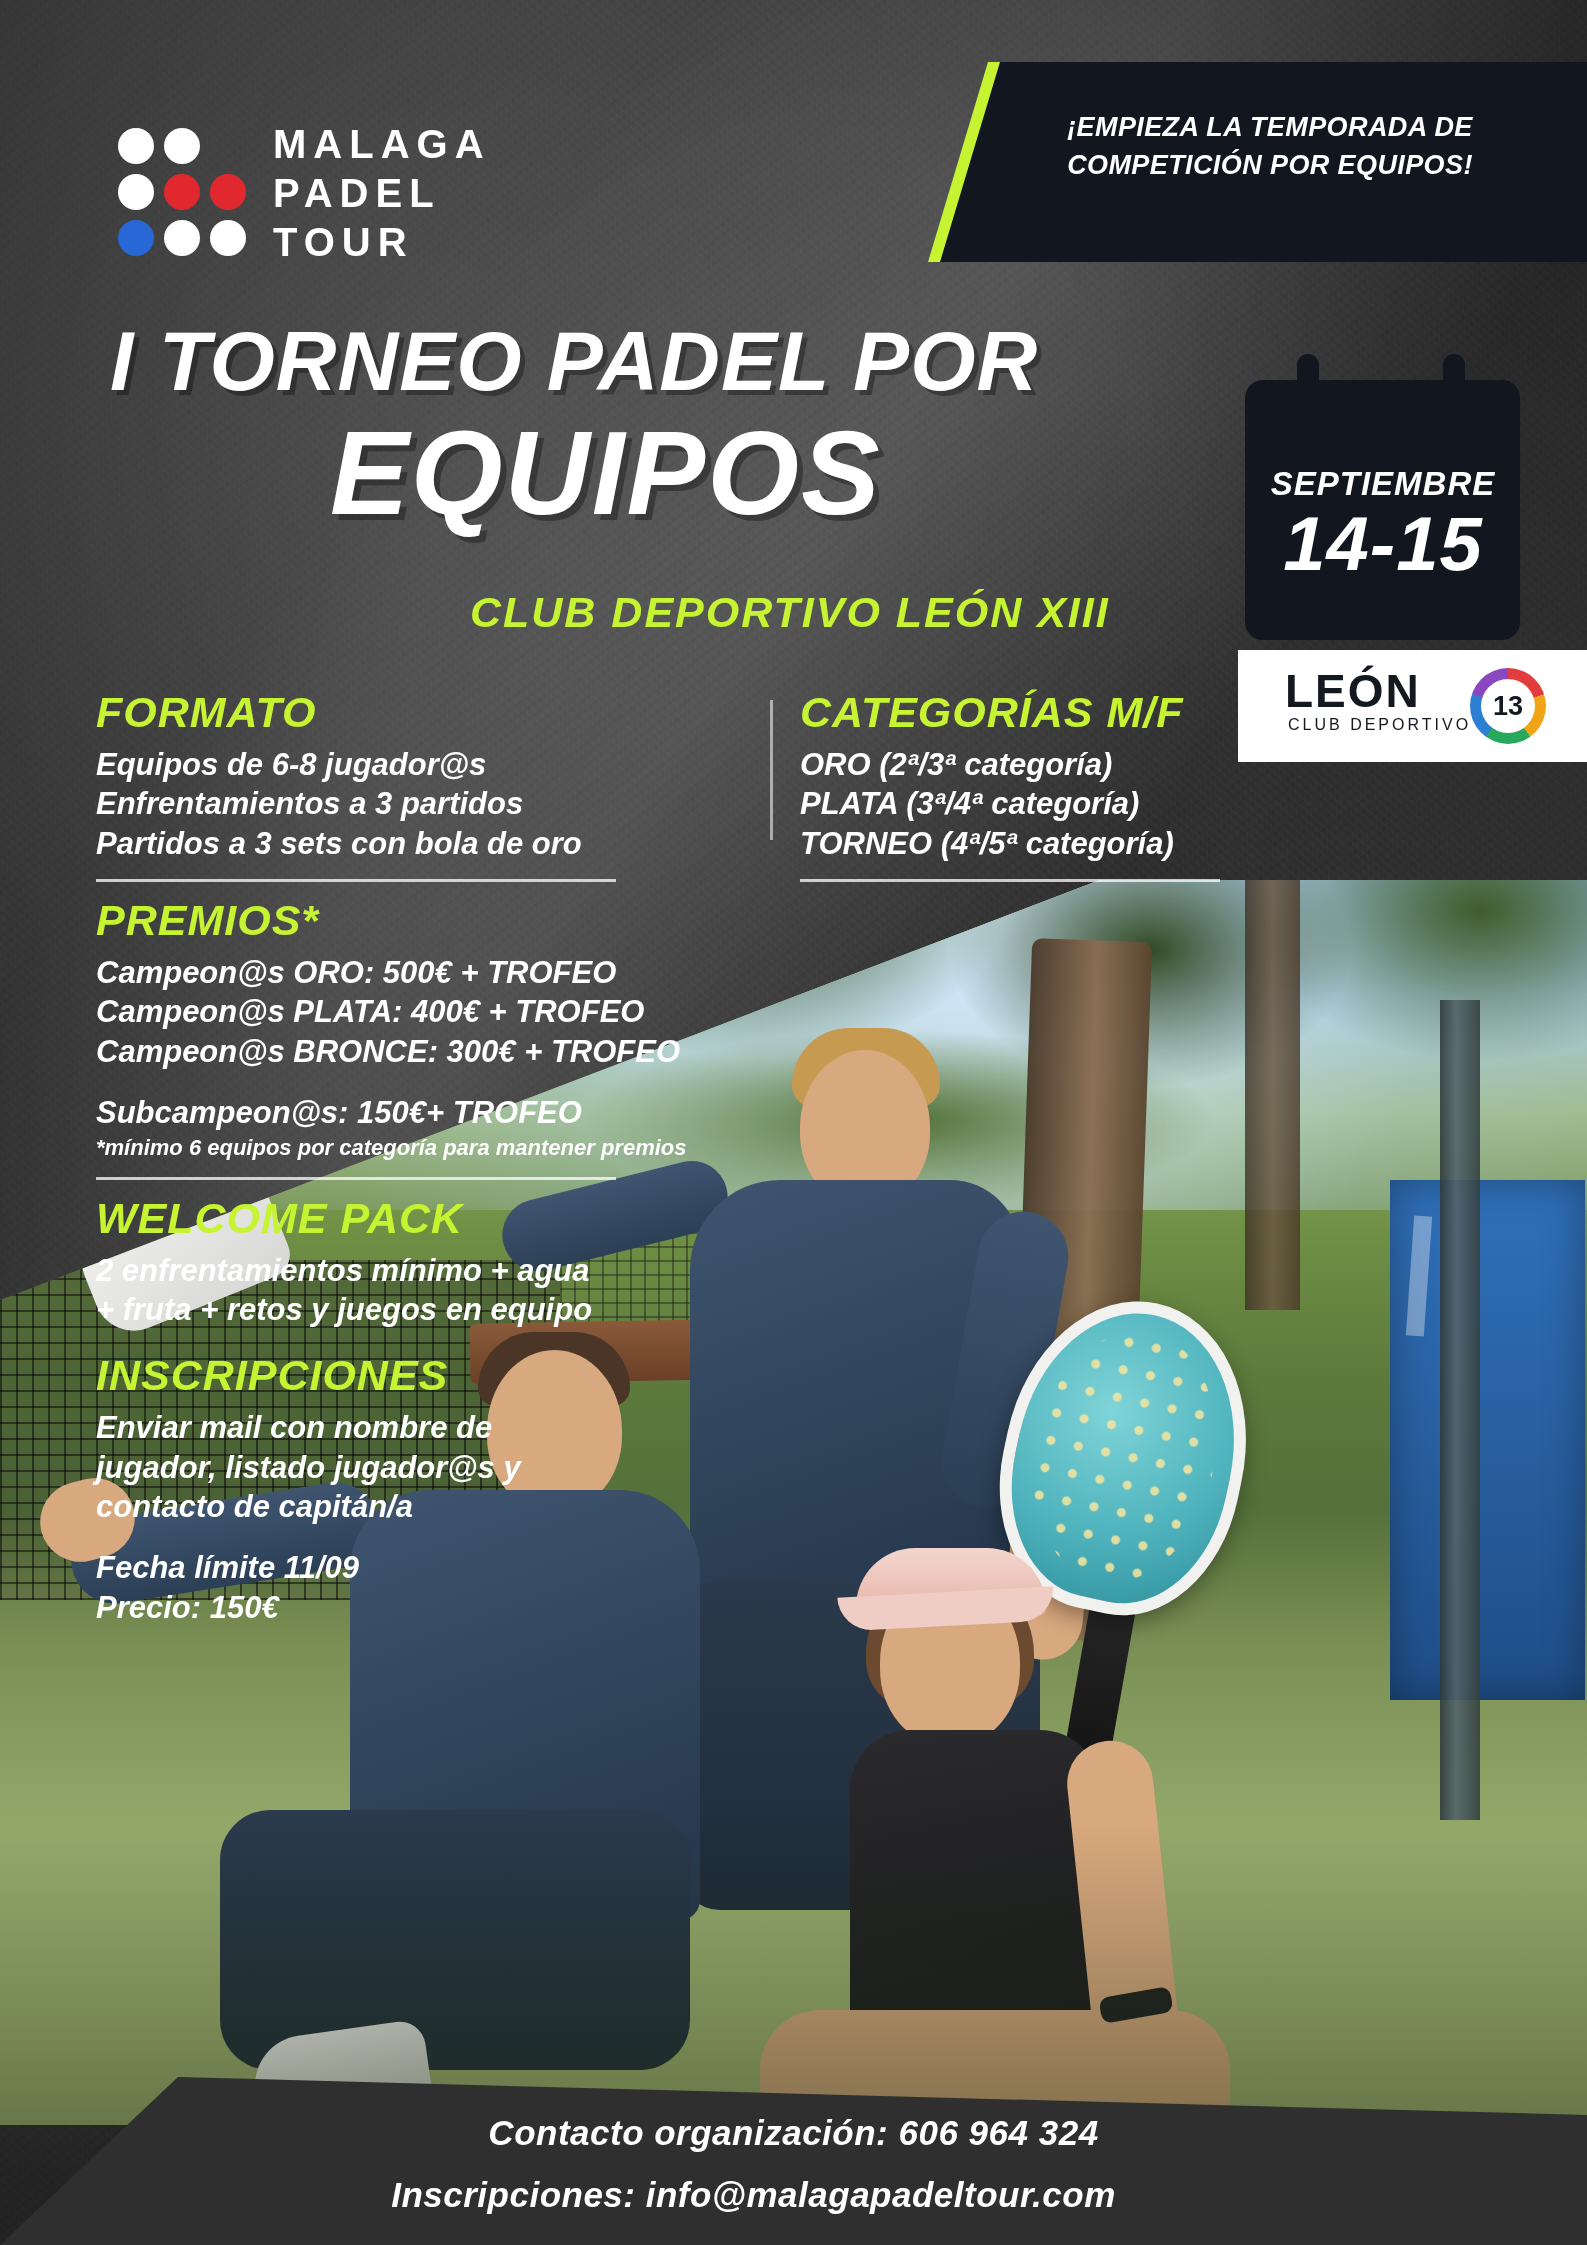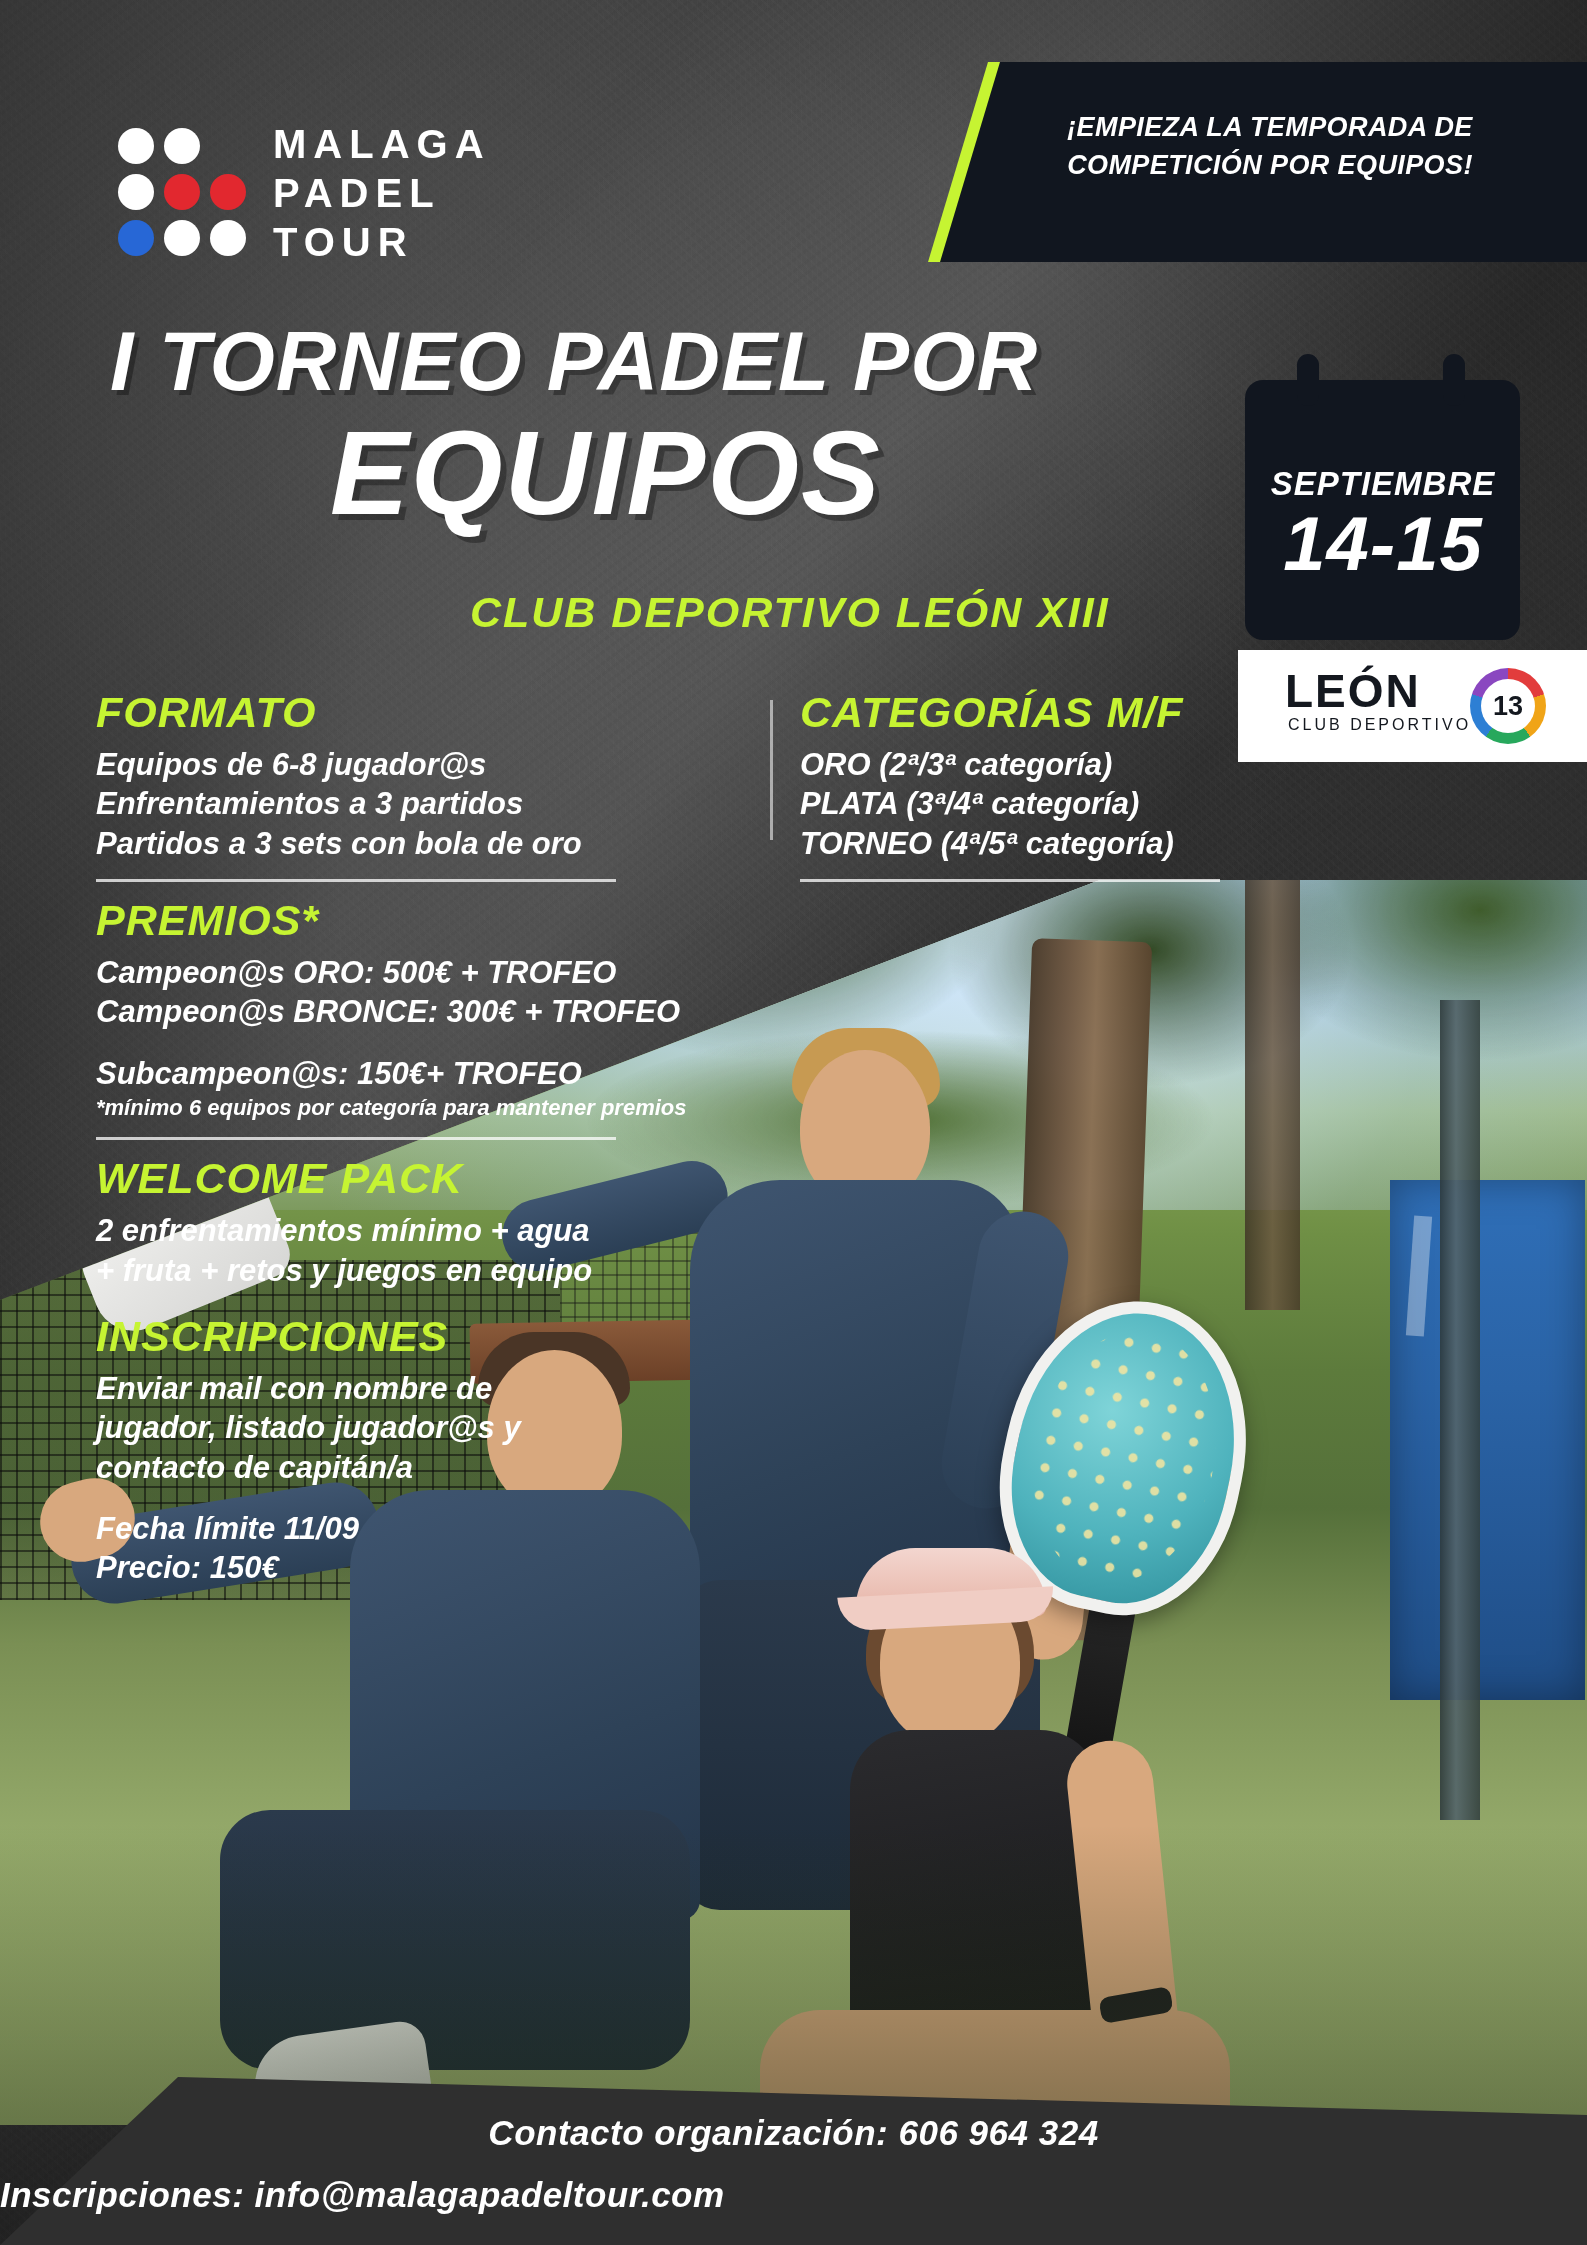--- a/index.html
+++ b/index.html
@@ -416,20 +416,21 @@
     color: #ffffff;
     font-size: 35px;
     font-weight: bold;
     font-style: italic;
     letter-spacing: 0.5px;
   }
   .contact2 {
     position: absolute;
     left: 0; bottom: 30px;
     width: 1507px;
+    text-align: center;
     color: #ffffff;
     font-size: 35px;
     font-weight: bold;
     font-style: italic;
     letter-spacing: 0.5px;
   }
 </style>
 </head>
 <body>
 
@@ -535,20 +536,21 @@
       <div class="line">Equipos de 6-8 jugador@s</div>
       <div class="line">Enfrentamientos a 3 partidos</div>
       <div class="line">Partidos a 3 sets con bola de oro</div>
     </div>
 
     <div class="hr w-short"></div>
 
     <div>
       <div class="head">PREMIOS*</div>
       <div class="line">Campeon@s ORO: 500€ + TROFEO</div>
+      <div class="line">Campeon@s PLATA: 400€ + TROFEO</div>
       <div class="line">Campeon@s BRONCE: 300€ + TROFEO</div>
       <div class="gap"></div>
       <div class="line">Subcampeon@s: 150€+ TROFEO</div>
       <div class="small-note">*mínimo 6 equipos por categoría para mantener premios</div>
     </div>
 
     <div class="hr w-short"></div>
 
     <div>
       <div class="head">WELCOME PACK</div>

